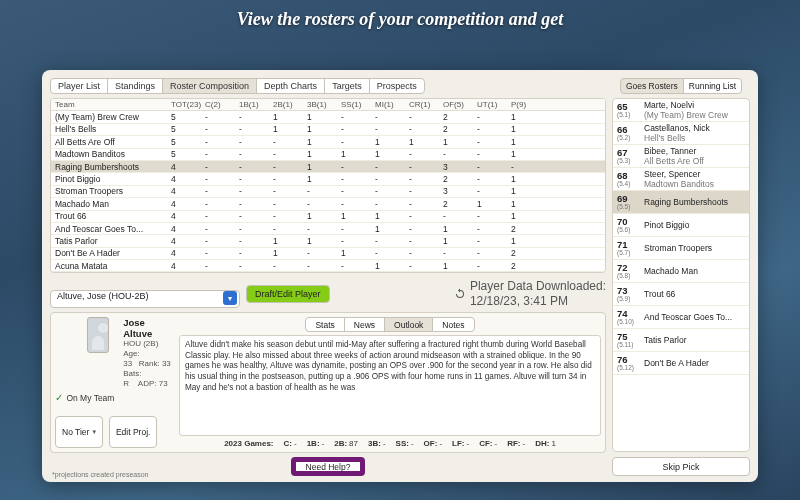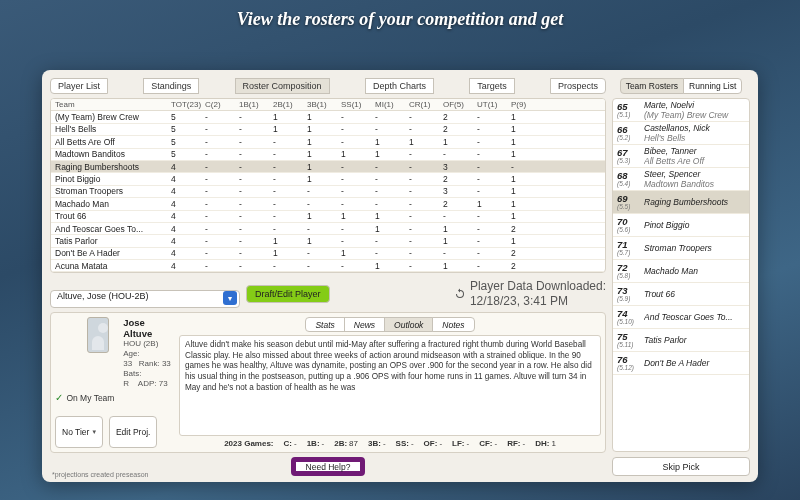--- a/index.html
+++ b/index.html
@@ -21,21 +21,21 @@
   .panel {
     position: absolute; left: 42px; top: 70px; width: 716px; height: 412px;
     background: #f2efe9; border-radius: 8px;
     box-shadow: 0 4px 20px rgba(0,0,0,.35);
     font-size: 9px; color: #222;
     display: flex; gap: 6px; padding: 6px 8px 6px 8px;
   }
   .left { flex: 1 1 auto; display: flex; flex-direction: column; min-width: 0; }
   .right { flex: 0 0 138px; display: flex; flex-direction: column; }
 
-  .seg { display: flex; justify-content: space-between; margin: 2px 0 4px; }
+  .seg { display: flex; justify-content: flex-start; margin: 2px 0 4px; }
   .seg .btn {
     background: #fff; border: 1px solid #c7c2b8; padding: 2px 7px; font-size: 9px;
     margin-left: -1px; cursor: default; color: #333;
   }
   .seg .btn:first-child { border-radius: 4px 0 0 4px; margin-left: 0; }
   .seg .btn:last-child { border-radius: 0 4px 4px 0; }
   .seg .btn.active { background: #e5e1d7; }
 
   .grid {
     border: 1px solid #d6d0c4; background: #fff; border-radius: 4px;
@@ -80,21 +80,21 @@
   .onteam { display: flex; align-items: center; gap: 3px; font-size: 8.5px; color: #333; }
   .onteam .chk { color: #2a8a2a; font-size: 10px; }
   .smallbtn {
     height: 32px; padding: 0 6px; background: #fff; border: 1px solid #c7c2b8;
     border-radius: 4px; display: inline-flex; align-items: center; gap: 3px; font-size: 8.5px;
   }
   .smallbtn .dd { font-size: 7px; color: #555; }
   .pcol .row2 { display: flex; gap: 6px; margin-top: auto; }
 
   .dcol { flex: 1 1 auto; display: flex; flex-direction: column; min-width: 0; }
-  .innerseg { display: flex; justify-content: center; margin: 0 0 3px; font-style: italic; }
+  .innerseg { display: flex; justify-content: center; margin: 0 0 3px; }
   .innerseg .t {
     background: #fff; border: 1px solid #c7c2b8; padding: 1.5px 9px; font-size: 8.5px;
     margin-left: -1px;
   }
   .innerseg .t:first-child { border-radius: 4px 0 0 4px; margin-left: 0; }
   .innerseg .t:last-child { border-radius: 0 4px 4px 0; }
   .innerseg .t.active { background: #e5e1d7; }
   .outlook {
     flex: 1 1 auto; background: #fff; border: 1px solid #d6d0c4; border-radius: 3px;
     padding: 4px 5px; font-size: 8.2px; line-height: 1.3; color: #333; overflow: hidden;
@@ -110,21 +110,21 @@
   .rseg .b {
     background: #fff; border: 1px solid #c7c2b8; padding: 2px 5px; font-size: 8.5px; margin-left: -1px;
   }
   .rseg .b:first-child { border-radius: 4px 0 0 4px; margin-left: 0; }
   .rseg .b:last-child { border-radius: 0 4px 4px 0; }
   .rseg .b.active { background: #e5e1d7; }
   .rlist {
     flex: 1 1 auto; background: #fff; border: 1px solid #d6d0c4; border-radius: 4px;
     overflow: hidden; display: flex; flex-direction: column;
   }
-  .ritem { display: flex; align-items: center; gap: 5px; padding: 2px 4px; border-bottom: 1px solid #efeade; height: 23px; font-style: italic; }
+  .ritem { display: flex; align-items: center; gap: 5px; padding: 2px 4px; border-bottom: 1px solid #efeade; height: 23px; }
   .ritem.sel { background: #dcd7c9; }
   .rnum { width: 22px; text-align: left; }
   .rnum .big { font-size: 9.5px; font-weight: 600; display: block; line-height: 1; }
   .rnum .sm { font-size: 6.5px; color: #777; display: block; line-height: 1; }
   .rlbl { font-size: 8.5px; white-space: nowrap; overflow: hidden; text-overflow: ellipsis; flex: 1; }
   .skip { margin-top: 5px; height: 19px; background: #fff; border: 1px solid #c7c2b8; border-radius: 4px; font-size: 9px; display: flex; align-items: center; justify-content: center; }
 </style>
 </head>
 <body>
 
@@ -416,21 +416,21 @@
 
       <div class="footrow">
         <div class="helpbtn">
             <span>Need Help?</span>
           </div>
       </div>
     </div>
 
     <div class="right">
       <div class="rseg" id="right-tabs">
-          <div class="b active">Team Rosters</div>
+          <div class="b active">Goes Rosters</div>
           <div class="b">Running List</div>
         </div>
       <div class="rlist" id="rlist">
           <div class="ritem">
             <div class="rnum">
               <span class="big">65</span>
               <span class="sm">(5.1)</span>
             </div>
             <div class="rlbl">Marte, Noelvi<br><span style="color:#777">(My Team) Brew Crew</span></div>
           </div>

